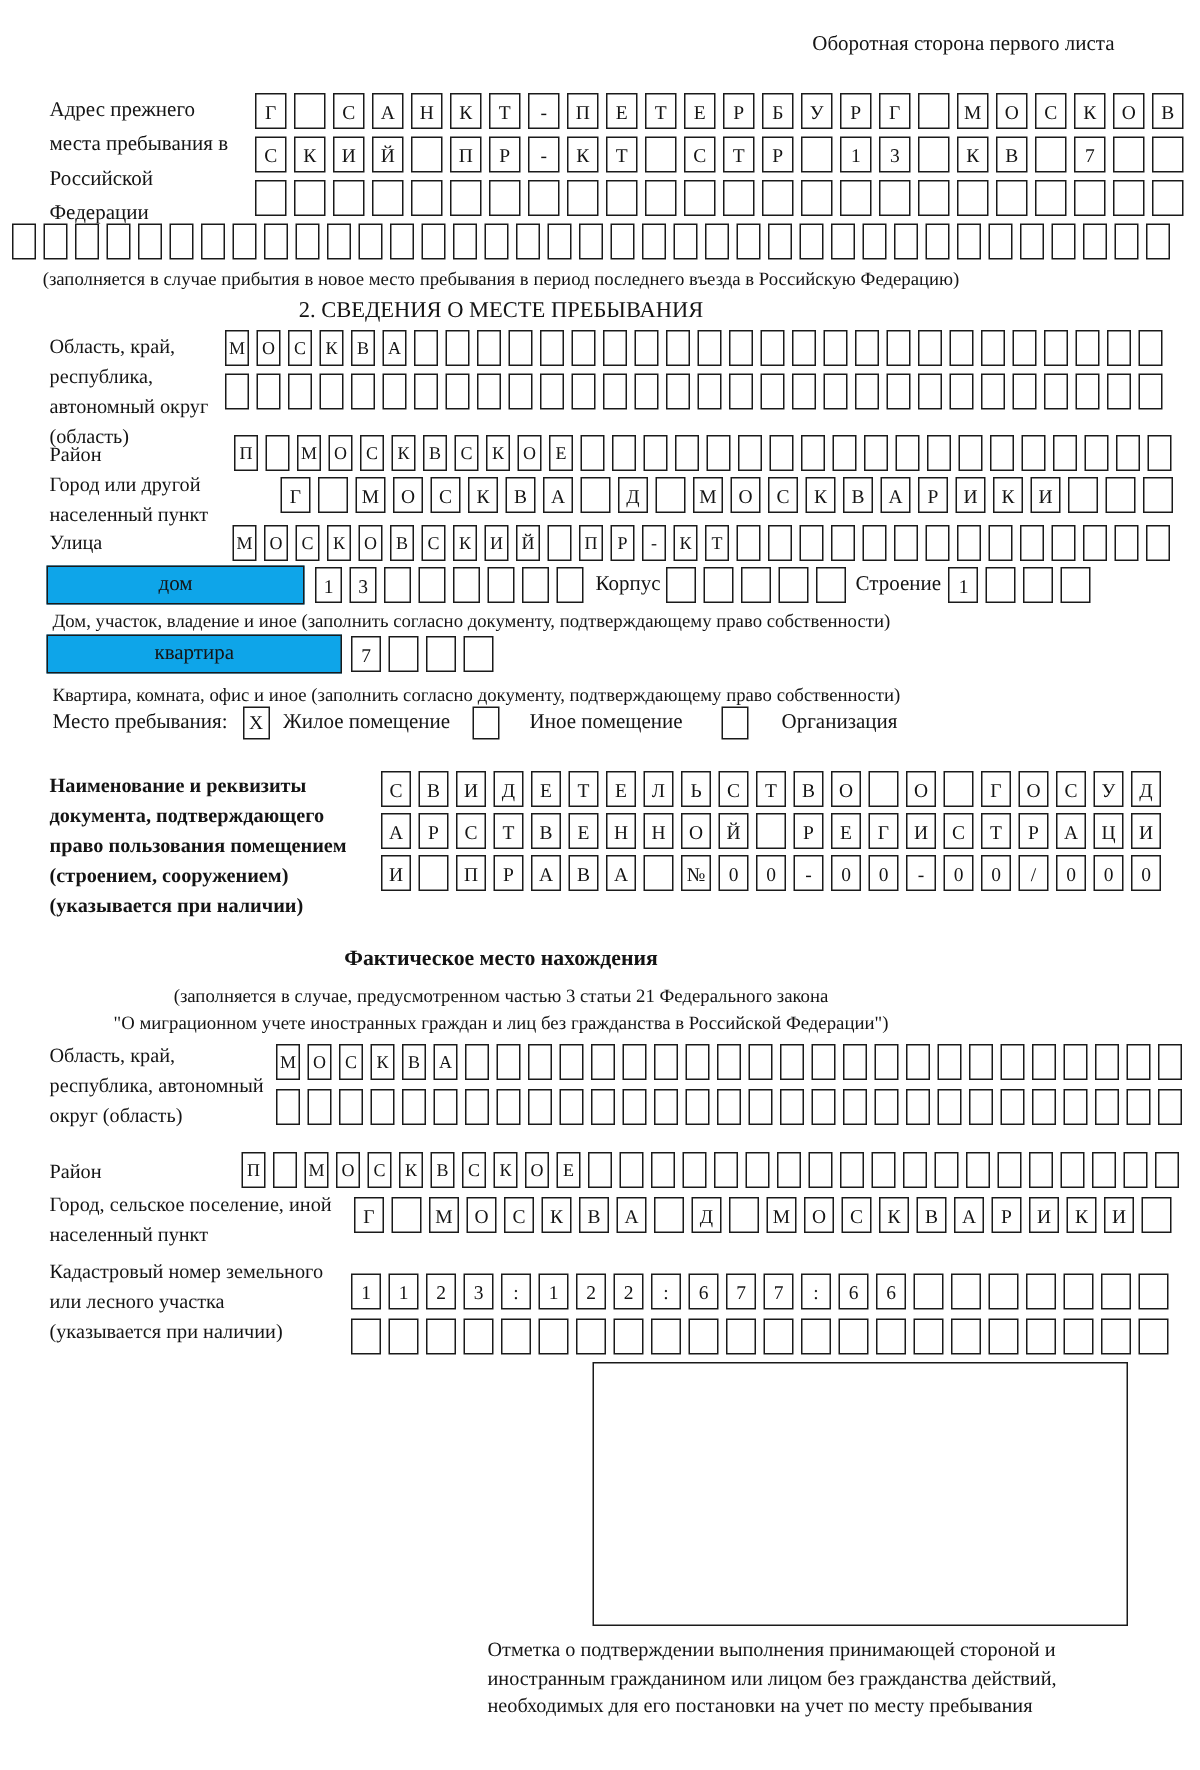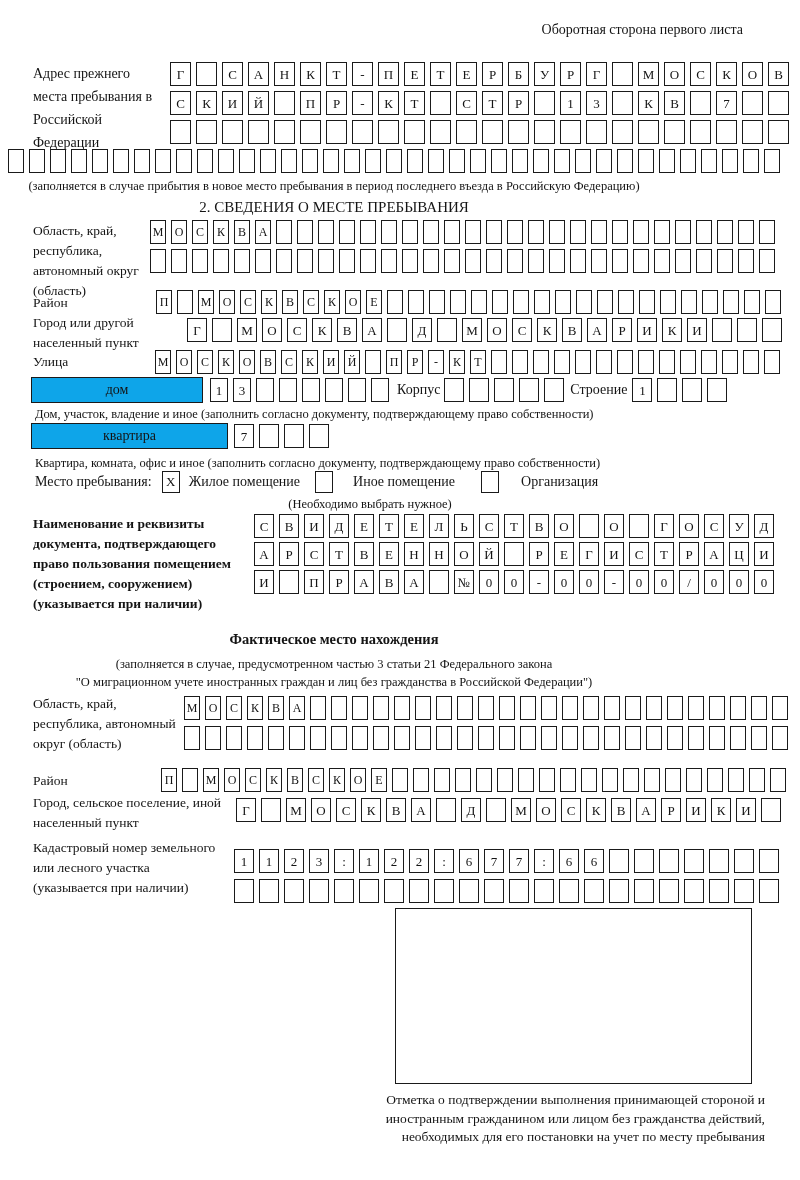--- a/index.html
+++ b/index.html
@@ -37,21 +37,21 @@
     font-size:14px;background:#0ea5e9;
   }
   .inline-row{display:flex;align-items:center;}
   .inline-txt{font-size:14px;white-space:nowrap;}
   .chk{
     width:18px;height:22px;border:1.6px solid #1a1a1a;box-sizing:border-box;
     display:flex;align-items:center;justify-content:center;
     font-size:13px;background:#fff;
   }
   .stampbox{border:1.7px solid #1a1a1a;box-sizing:border-box;background:#fff;}
-  .caption{font-size:13.5px;line-height:18.5px;text-align:right;}
+  .caption{font-size:13.5px;line-height:18.5px;text-align:left;}
 </style>
 </head>
 <body>
 
 <div class="page">
 
   <div class="abs hdr" style="top:22px;left:0;width:743px;text-align:right;">Оборотная сторона первого листа</div>
 
   <div class="abs lbl-lg" style="top:62px;left:33px;width:132px;">Адрес прежнего места пребывания в Российской Федерации</div>
   <div class="abs cells cw21" style="top:62px;left:170px;">
@@ -380,21 +380,20 @@
 
   <div class="abs inline-row" style="top:471px;left:35px;">
     <span class="inline-txt">Место пребывания:</span>
     <span class="chk" style="margin-left:10px;">X</span>
     <span class="inline-txt" style="margin-left:9px;">Жилое помещение</span>
     <span class="chk" style="margin-left:15px;"></span>
     <span class="inline-txt" style="margin-left:20px;">Иное помещение</span>
     <span class="chk" style="margin-left:26px;"></span>
     <span class="inline-txt" style="margin-left:22px;">Организация</span>
   </div>
-  <div class="abs note" style="top:496px;left:170px;width:400px;text-align:center;">(Необходимо выбрать нужное)</div>
 
   <div class="abs lbl" style="top:514px;left:33px;width:214px;font-weight:bold;">Наименование и реквизиты документа, подтверждающего право пользования помещением (строением, сооружением) (указывается при наличии)</div>
   <div class="abs cells" style="top:514px;left:254px;">
       <span class="cell">С</span>
       <span class="cell">В</span>
       <span class="cell">И</span>
       <span class="cell">Д</span>
       <span class="cell">Е</span>
       <span class="cell">Т</span>
       <span class="cell">Е</span>

